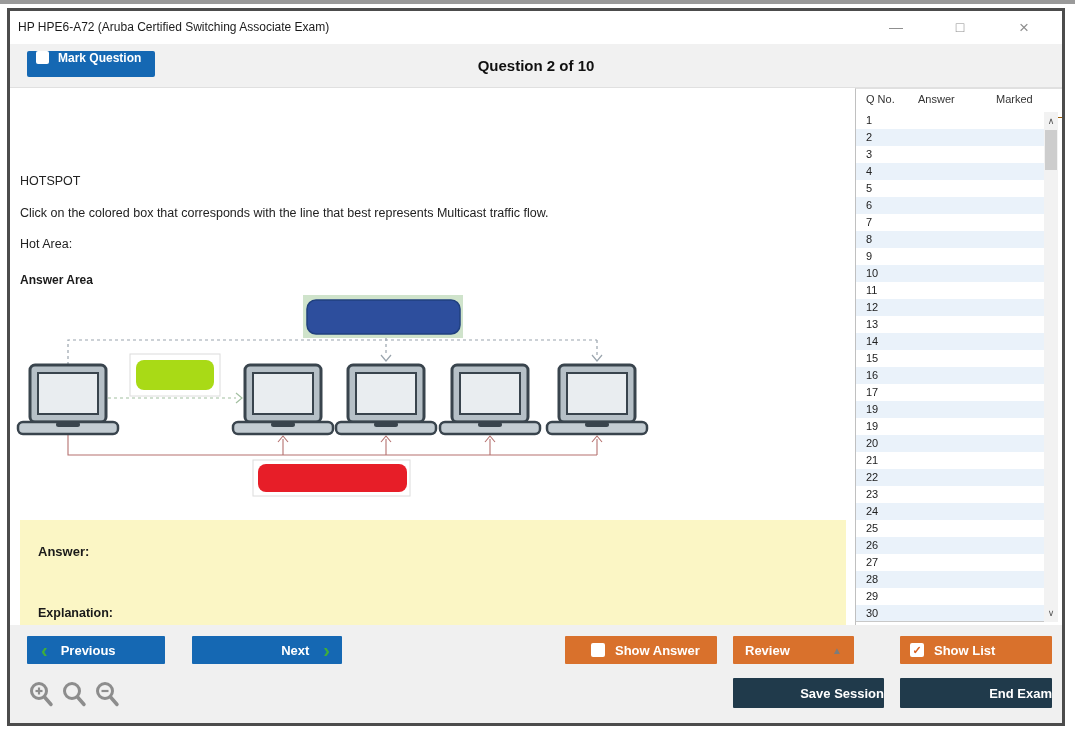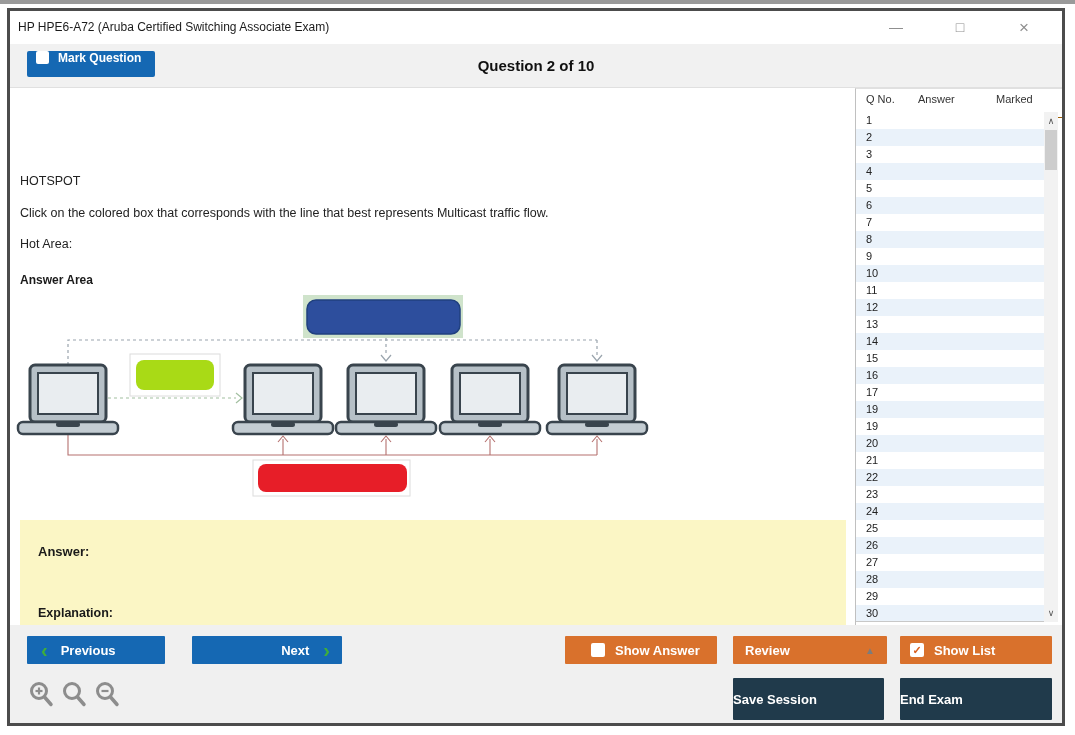--- a/index.html
+++ b/index.html
@@ -39,26 +39,26 @@
   .scrollbar { position:absolute; top:23px; right:4px; width:14px; height:510px; background:#f2f2f2; }
   .sb-arrow { position:absolute; left:0; width:14px; height:14px; text-align:center; font-size:9px; color:#555; line-height:14px; }
   .sb-up { top:2px; } .sb-down { bottom:2px; }
   .sb-thumb { position:absolute; left:1px; top:18px; width:12px; height:40px; background:#cdcdcd; }
 
   
   .footer { position:absolute; left:0; right:0; top:614px; height:98px; background:var(--graybg); }
   .btn { position:absolute; height:28px; display:flex; align-items:center; color:#fff; font-weight:bold; font-size:13px; border-radius:1px; cursor:default; }
   .btn-blue { background:var(--blue); }
   .btn-orange { background:var(--orange); }
-  .btn-navy { background:var(--navy); height:42px; justify-content:flex-start; }
+  .btn-navy { background:var(--navy); height:30px; justify-content:flex-end; }
   .chev { color:var(--green); font-size:20px; font-weight:bold; line-height:26px; }
   #btn-prev { left:17px; top:11px; width:138px; padding-left:14px; gap:13px; }
   #btn-next { left:182px; top:11px; width:150px; justify-content:flex-end; padding-right:12px; gap:14px; }
   #btn-show-answer { left:555px; top:11px; width:152px; padding-left:26px; gap:10px; }
-  #btn-review { left:723px; top:11px; width:154px; padding-left:12px; padding-right:12px; justify-content:space-between; }
+  #btn-review { left:723px; top:11px; width:121px; padding-left:12px; padding-right:12px; justify-content:space-between; }
   #btn-show-list { left:890px; top:11px; width:152px; padding-left:10px; gap:10px; }
   #btn-save { left:723px; top:53px; width:151px; }
   #btn-end { left:890px; top:53px; width:152px; }
   .cb14 { width:14px; height:14px; }
   .review-arrow { color:#7c7c7c; font-size:10px; }
   .zoom-tools { position:absolute; left:18px; top:56px; display:flex; gap:7px; }
   .zoom-tools svg { display:block; }
 </style>
 </head>
 <body>

